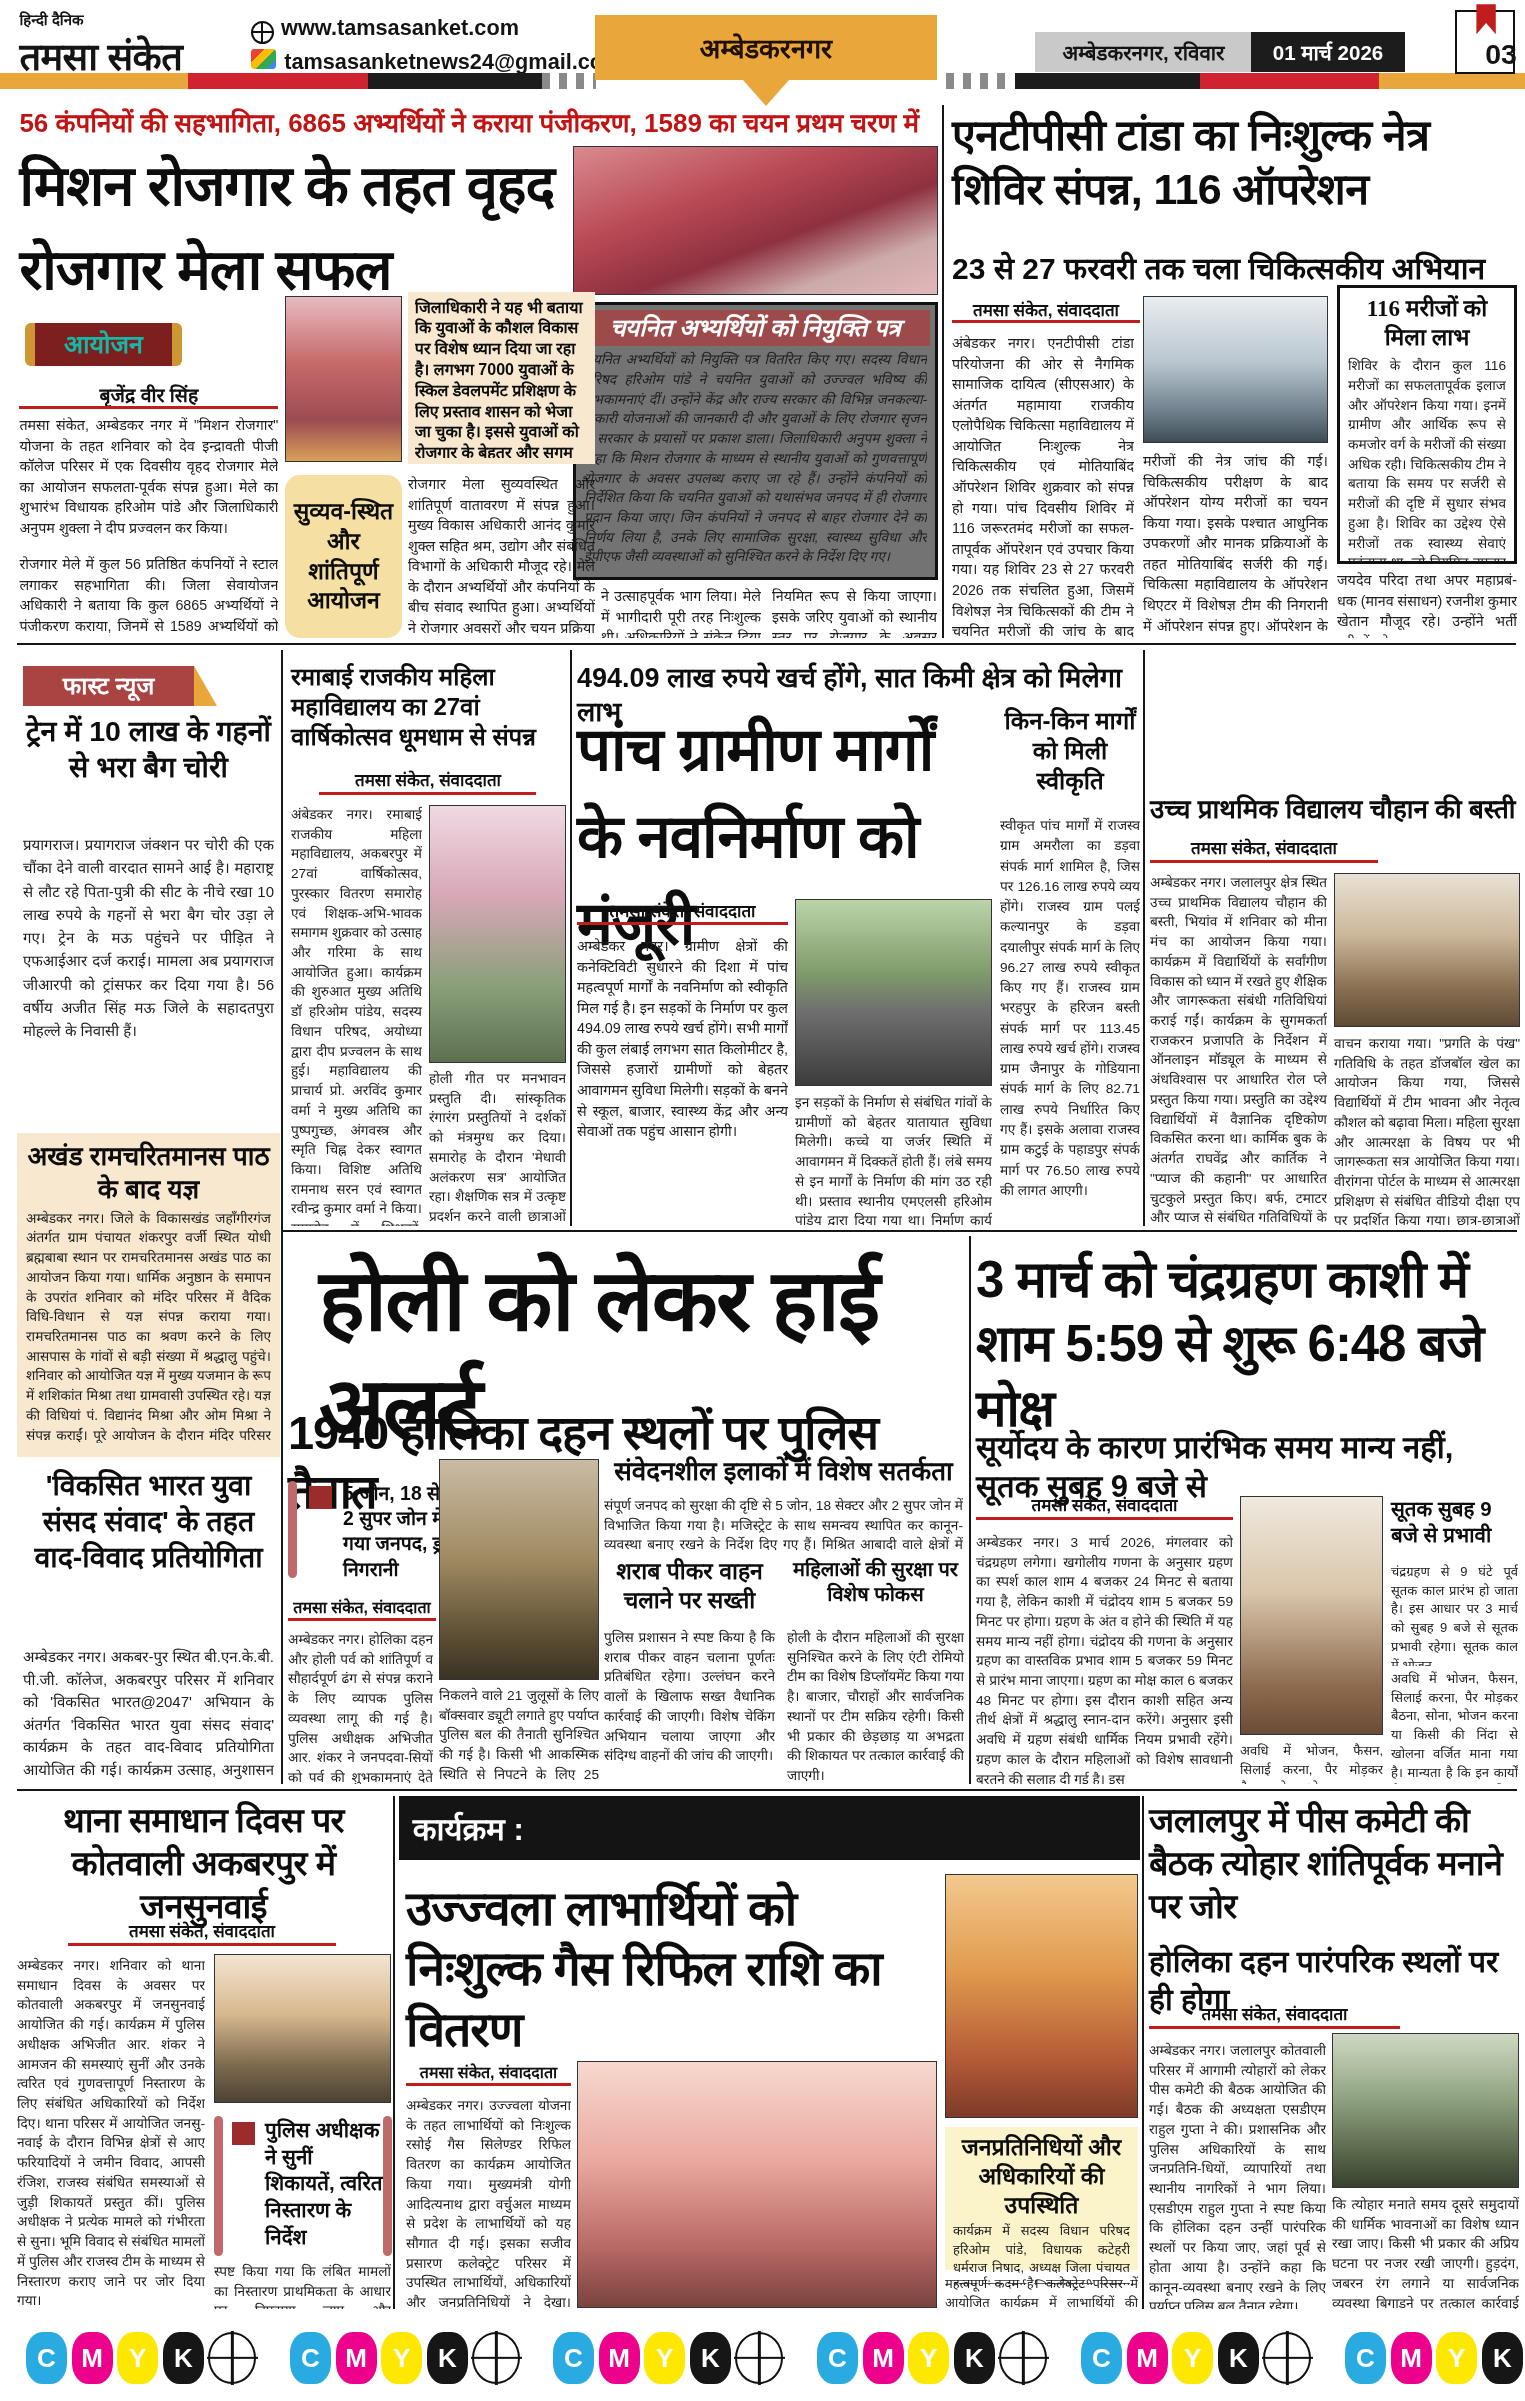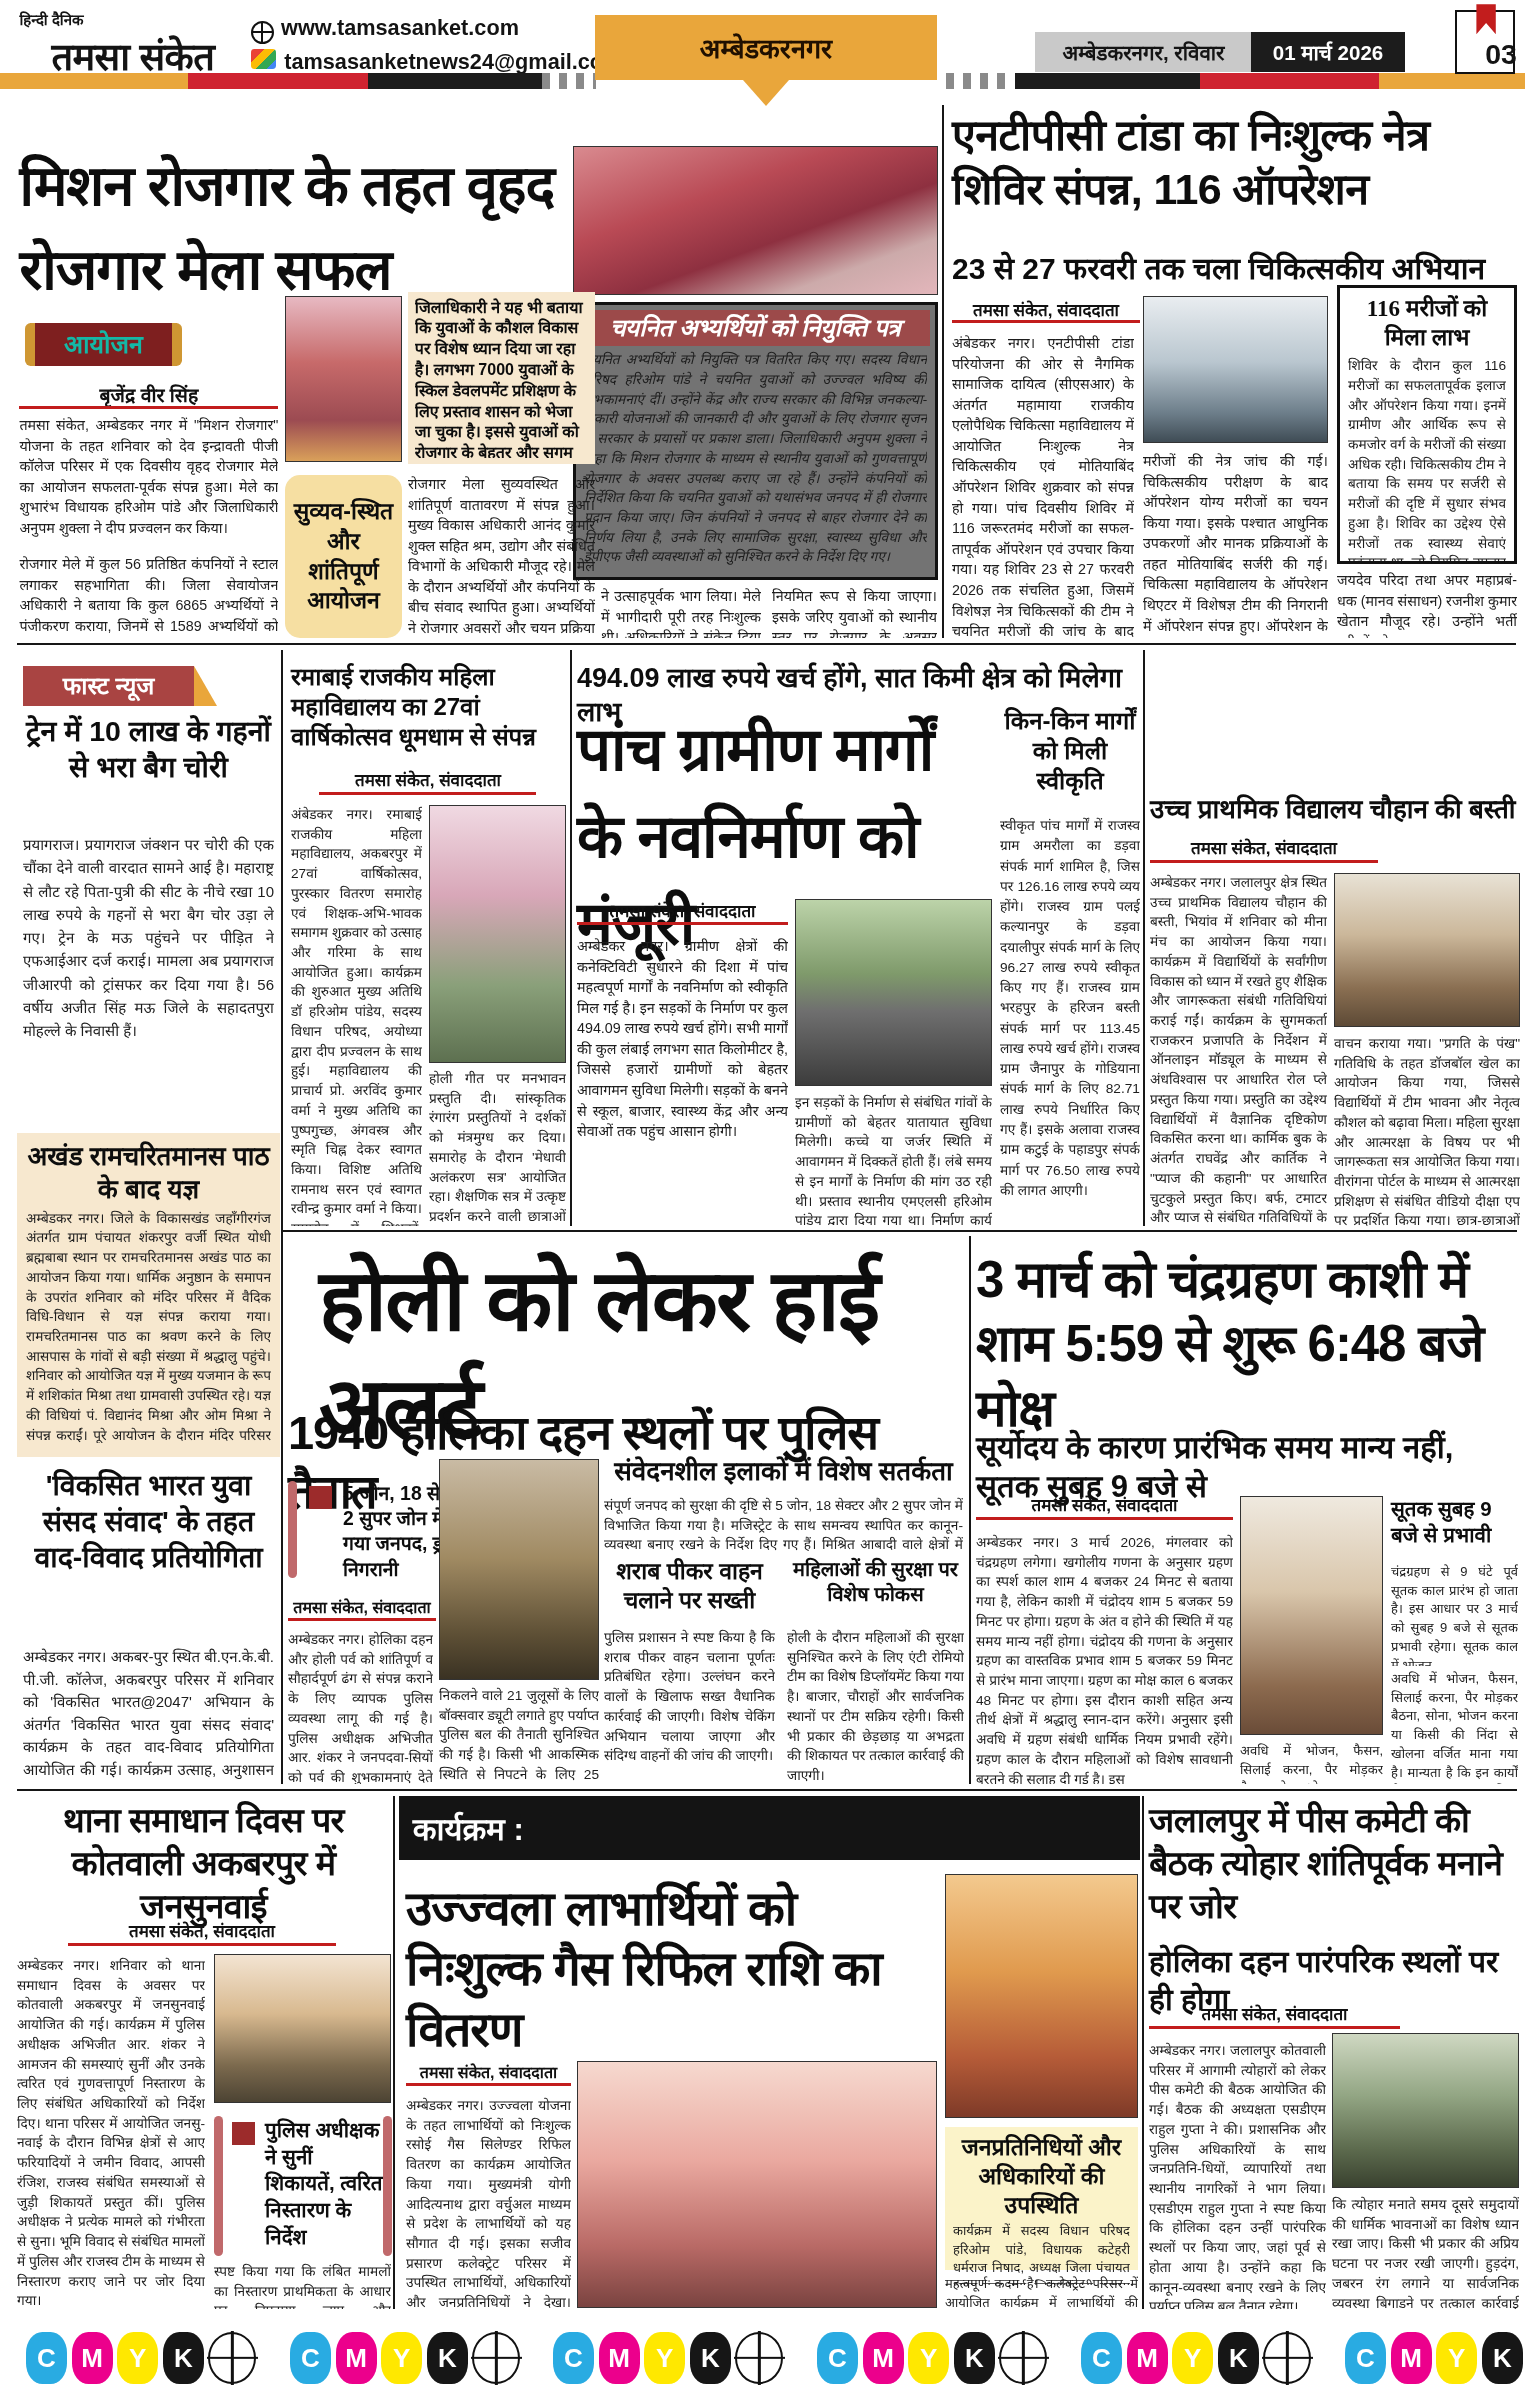--- a/index.html
+++ b/index.html
@@ -53,21 +53,21 @@
   .ticks{background:repeating-linear-gradient(90deg,#8a8a8a 0 8px,#ffffff 8px 17px);}
   .center{text-align:center;}
 </style>
 </head>
 <body>
 
 <div class="page">
 
   <div class="abs" style="left:19.4px;top:9px;width:228px;">
     <div style="font-size:15px;font-weight:bold;">हिन्दी दैनिक</div>
-    <div style="font-size:38px;font-weight:bold;letter-spacing:-0.6px;margin-left:32px;">तमसा संकेत</div>
+    <div style="font-size:38px;font-weight:bold;letter-spacing:-0.6px;">तमसा संकेत</div>
   </div>
 
   <div class="abs" style="left:251px;top:15px;width:342px;">
     <div style="white-space:nowrap;">
       <span class="globe"></span>
       <span style="font-size:21.7px;font-weight:bold;">www.tamsasanket.com</span>
     </div>
     <div style="white-space:nowrap;margin-top:4.6px;">
       <span class="gmail"></span>
       <span style="font-size:21.7px;font-weight:bold;">tamsasanketnews24@gmail.com</span>
@@ -95,20 +95,21 @@
   </div>
   <div class="abs" style="left:1251px;top:32px;width:154px;height:40px;background:#1c1c1c;display:flex;align-items:center;justify-content:center;">
     <span style="font-size:20.5px;font-weight:bold;color:#fff;">01 मार्च 2026</span>
   </div>
 
   <div class="abs" style="left:1455px;top:10.3px;width:60px;height:64px;border:2.9px solid #111;box-sizing:border-box;background:#fff;padding-left:16px;">
     <div class="abs" style="left:19.4px;top:-8px;width:19.4px;height:30px;background:#c21d1d;clip-path:polygon(0 0,100% 0,100% 100%,50% 62%,0 100%);"></div>
     <div style="position:absolute;bottom:1.1px;width:100%;text-align:center;font-size:28.5px;font-weight:bold;">03</div>
   </div>
 
+  <div class="abs kicker" style="left:19.4px;top:104px;width:918px;font-size:26px;">56 कंपनियों की सहभागिता, 6865 अभ्यर्थियों ने कराया पंजीकरण, 1589 का चयन प्रथम चरण में</div>
 
   <div class="abs hl" style="left:19.4px;top:144px;width:547px;font-size:56px;line-height:1.5;letter-spacing:-1.1px;">मिशन रोजगार के तहत वृहद रोजगार मेला सफल</div>
 
   <div class="abs photo ph-crowd" style="left:573px;top:146px;width:365px;height:149px;"></div>
 
   <div class="abs blackbox" style="left:573px;top:302px;width:365px;height:278px;background:#737373;font-style:italic;">
     <div class="maroonbar" style="margin:4.6px;height:36px;font-size:24px;line-height:36px;">चयनित अभ्यर्थियों को नियुक्ति पत्र</div>
     <div class="body" style="margin:2.3px 8px;height:222px;font-size:13.7px;">चयनित अभ्यर्थियों को नियुक्ति पत्र वितरित किए गए। सदस्य विधान परिषद हरिओम पांडे ने चयनित युवाओं को उज्ज्वल भविष्य की शुभकामनाएं दीं। उन्होंने केंद्र और राज्य सरकार की विभिन्न जनकल्या-णकारी योजनाओं की जानकारी दी और युवाओं के लिए रोजगार सृजन में सरकार के प्रयासों पर प्रकाश डाला। जिलाधिकारी अनुपम शुक्ला ने कहा कि मिशन रोजगार के माध्यम से स्थानीय युवाओं को गुणवत्तापूर्ण रोजगार के अवसर उपलब्ध कराए जा रहे हैं। उन्होंने कंपनियों को निर्देशित किया कि चयनित युवाओं को यथासंभव जनपद में ही रोजगार प्रदान किया जाए। जिन कंपनियों ने जनपद से बाहर रोजगार देने का निर्णय लिया है, उनके लिए सामाजिक सुरक्षा, स्वास्थ्य सुविधा और ईपीएफ जैसी व्यवस्थाओं को सुनिश्चित करने के निर्देश दिए गए।</div>
   </div>
 

